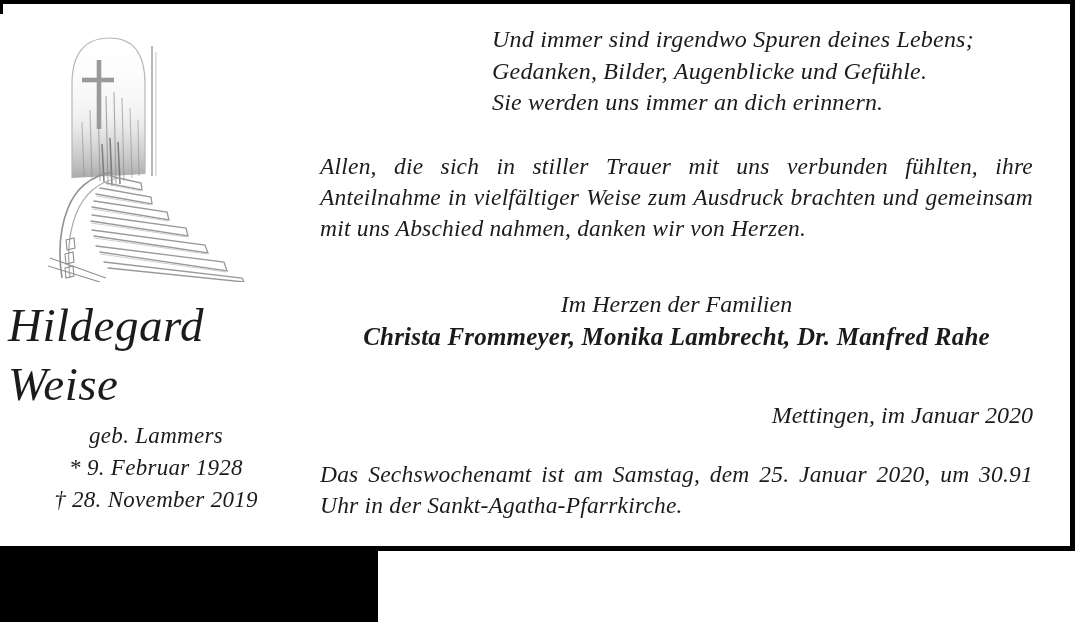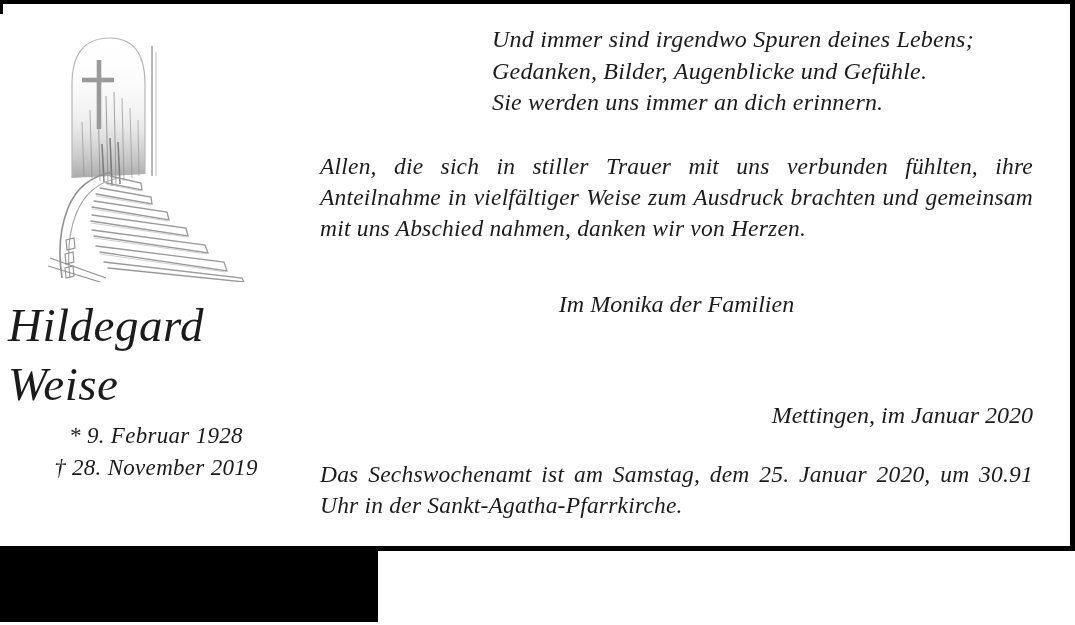--- a/index.html
+++ b/index.html
@@ -161,30 +161,32 @@
       </g>
     </svg>
   </div>
 
   <div class="abs name-block">
     <div>Hildegard</div>
     <div>Weise</div>
   </div>
 
   <div class="abs details-block">
+    <span>geb. Lammers</span>
     <span>* 9. Februar 1928</span>
     <span>† 28. November 2019</span>
   </div>
 
   <div class="abs quote">Und immer sind irgendwo Spuren deines Lebens;
 Gedanken, Bilder, Augenblicke und Gefühle.
 Sie werden uns immer an dich erinnern.</div>
 
   <div class="abs thanks">Allen, die sich in stiller Trauer mit uns verbunden fühlten, ihre Anteilnahme in vielfältiger Weise zum Ausdruck brachten und gemeinsam mit uns Abschied nahmen, danken wir von Herzen.</div>
 
-  <div class="abs in-name">Im Monika der Familien</div>
+  <div class="abs in-name">Im Herzen der Familien</div>
 
+  <div class="abs family-names">Christa Frommeyer, Monika Lambrecht, Dr. Manfred Rahe</div>
 
   <div class="abs place-date">Mettingen, im Januar 2020</div>
 
   <div class="abs service">Das Sechswochenamt ist am Samstag, dem 25. Januar 2020, um 30.91 Uhr in der Sankt-Agatha-Pfarrkirche.</div>
 
 </div>
 
 </body></html>

